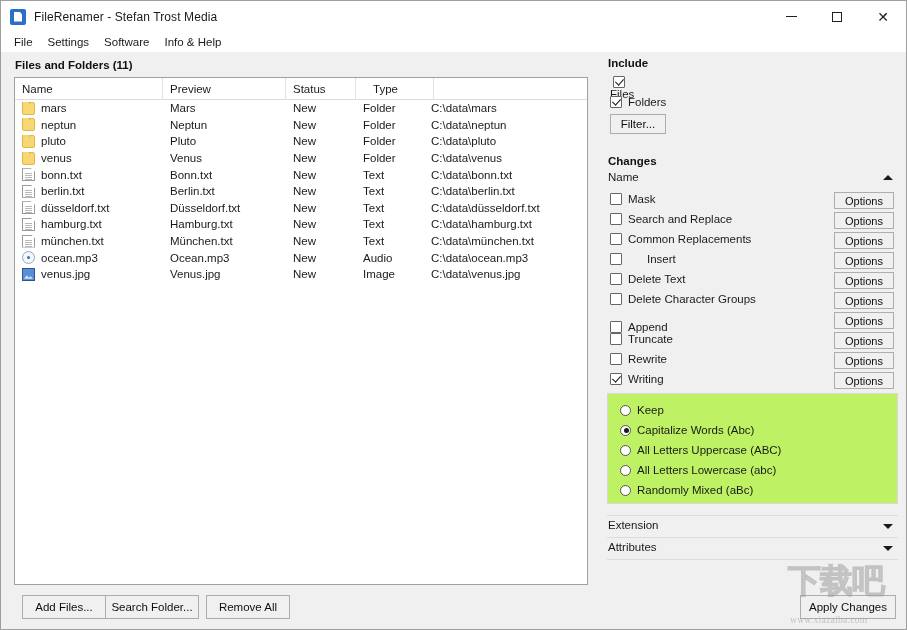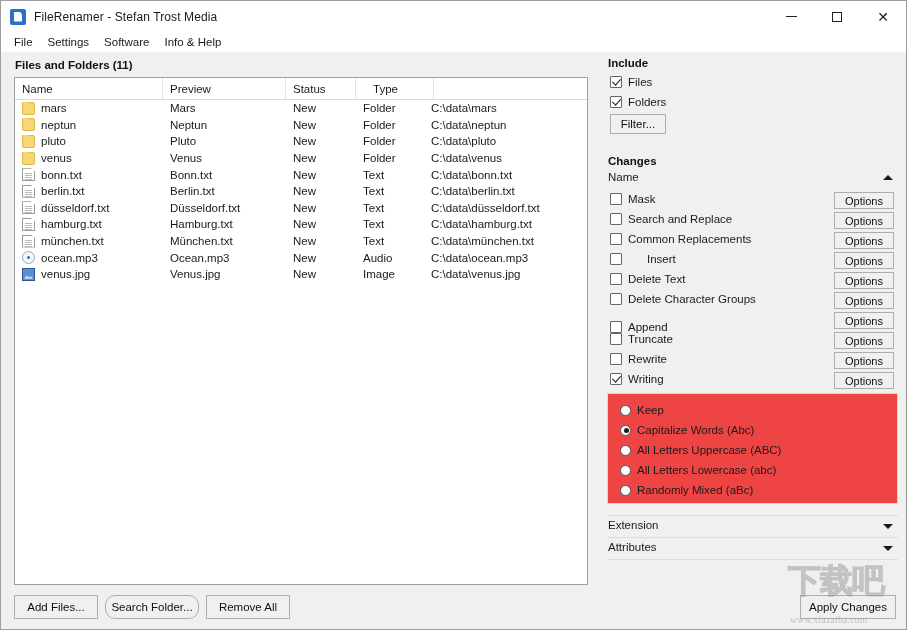--- a/index.html
+++ b/index.html
@@ -134,22 +134,22 @@
     clip-path: polygon(0 100%, 30% 20%, 55% 70%, 75% 35%, 100% 100%);
   }
 
   
   .btn {
     background:#f0f0f0; border:1px solid #adadad;
     font-family:"Liberation Sans", sans-serif; font-size:11.5px; color:#0f0f0f;
     display:flex; align-items:center; justify-content:center;
     cursor:default;
   }
-  #btn-addfiles   { position:absolute; left:13px;  bottom:10px; width:84px; height:24px; }
-  #btn-searchfold { position:absolute; left:104px; bottom:10px; width:94px; height:24px;border-radius:10px; }
+  #btn-addfiles   { position:absolute; left:21px;  bottom:10px; width:84px; height:24px; }
+  #btn-searchfold { position:absolute; left:104px; bottom:10px; width:94px; height:24px; }
   #btn-removeall  { position:absolute; left:205px; bottom:10px; width:84px; height:24px; }
   #donate-text {
     position:absolute; left:0; right:0; bottom:14px;
     text-align:center; font-size:11.5px; color:#1a1a1a;
     pointer-events:none;
   }
 
   
   #right-panel {
     position: absolute; left: 598px; top: 51px; right: 0; bottom: 0;
@@ -186,21 +186,21 @@
   .tri-down { border-top:5px solid #1a1a1a; }
 
   .opt-btn {
     position:absolute; right:12px; width:60px; height:17px;
     font-size:11px;
   }
 
   
   #writing-panel {
     position:absolute; left:8px; right:8px; top:341px; height:111px;
-    background:#ef4444; border:1px solid #d8d8d8;
+    background:#bef264; border:1px solid #d8d8d8;
   }
   .radio-row {
     position:absolute; left:12px; display:flex; align-items:center;
     font-size:11.5px; color:#1a1a1a; white-space:nowrap;
   }
   .radio {
     width:11px; height:11px; border:1px solid #555; border-radius:50%;
     background:#fff; margin-right:6px; flex:none; position:relative;
   }
   .radio.selected::after {
@@ -392,21 +392,21 @@
 
     <div class="btn" id="btn-addfiles">Add Files...</div>
     <div class="btn" id="btn-searchfold">Search Folder...</div>
     <div class="btn" id="btn-removeall">Remove All</div>
   </div>
 
   <div id="right-panel">
 
     <div class="sec-title" style="top:5px;">Include</div>
 
-    <div class="cb-row" style="top:24px;">
+    <div class="cb-row" style="top:24px;flex-direction:column;">
       <span class="checkbox checked"></span>
       <span>Files</span>
     </div>
     <div class="cb-row" style="top:44px;">
       <span class="checkbox checked"></span>
       <span>Folders</span>
     </div>
 
     <div class="btn" id="btn-filter">Filter...</div>
 

